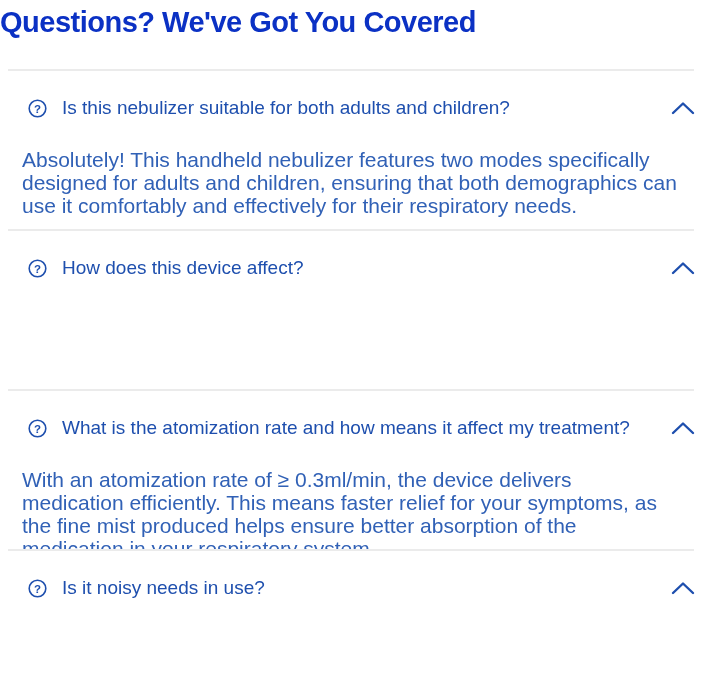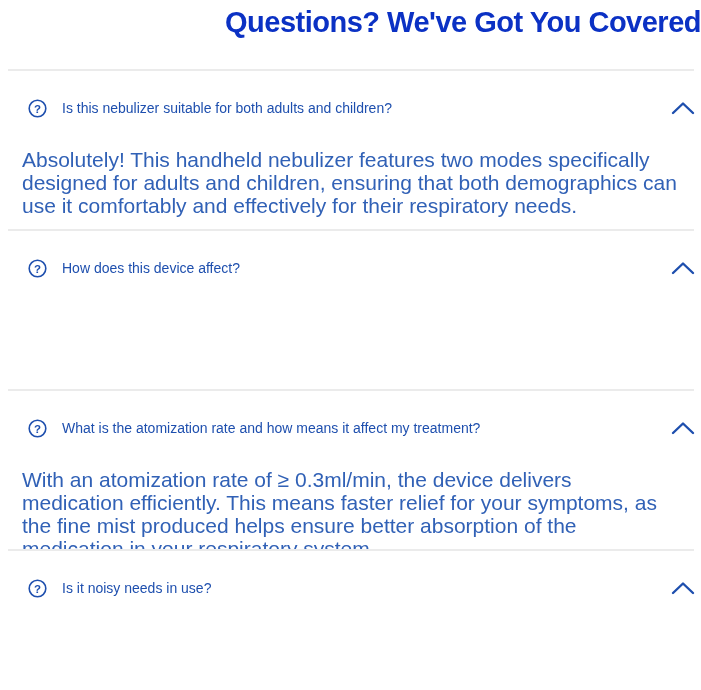--- a/index.html
+++ b/index.html
@@ -6,31 +6,31 @@
     --c-title:#0b31c4;
     --c-question:#1e4fae;
     --c-answer:#3161b6;
     --c-divider:#ebebeb;
     --c-bg:#ffffff;
   }
   *{margin:0;padding:0;box-sizing:border-box;}
   html,body{width:701px;height:690px;overflow:hidden;background:var(--c-bg);
     font-family:"Liberation Sans",sans-serif;}
   .page{width:701px;height:690px;position:relative;background:var(--c-bg);}
-  .faq-header{height:69px;display:flex;align-items:flex-start;justify-content:flex-end;
+  .faq-header{height:69px;display:flex;align-items:flex-start;justify-content:flex-start;
     padding-top:6px;}
   .page-title{color:var(--c-title);font-size:29px;font-weight:700;letter-spacing:-0.5px;}
   .faq-item{height:160px;overflow:hidden;}
   .faq-item.last{height:141px;}
   .divider{height:2px;background:var(--c-divider);margin:0 7px 0 8px;}
   .item-header{display:flex;align-items:center;margin:27px 6px 0 28px;cursor:pointer;}
   .qicon{width:19px;height:19px;flex:0 0 19px;margin-right:15px;display:inline-flex;
     align-items:center;justify-content:center;color:var(--c-question);}
   .qicon svg{display:block;}
-  .qtext{flex:1;color:var(--c-question);font-size:14px;line-height:20px;}
+  .qtext{flex:1;color:var(--c-question);font-size:19px;line-height:20px;}
   .chev{width:24px;height:14px;flex:0 0 24px;display:inline-flex;align-items:center;
     justify-content:center;color:var(--c-question);cursor:pointer;}
   .answer{margin:30px 24px 0 22px;color:var(--c-answer);font-size:21px;
     line-height:23px;}
 </style>
 </head>
 <body>
 
 <div class="page">
 

